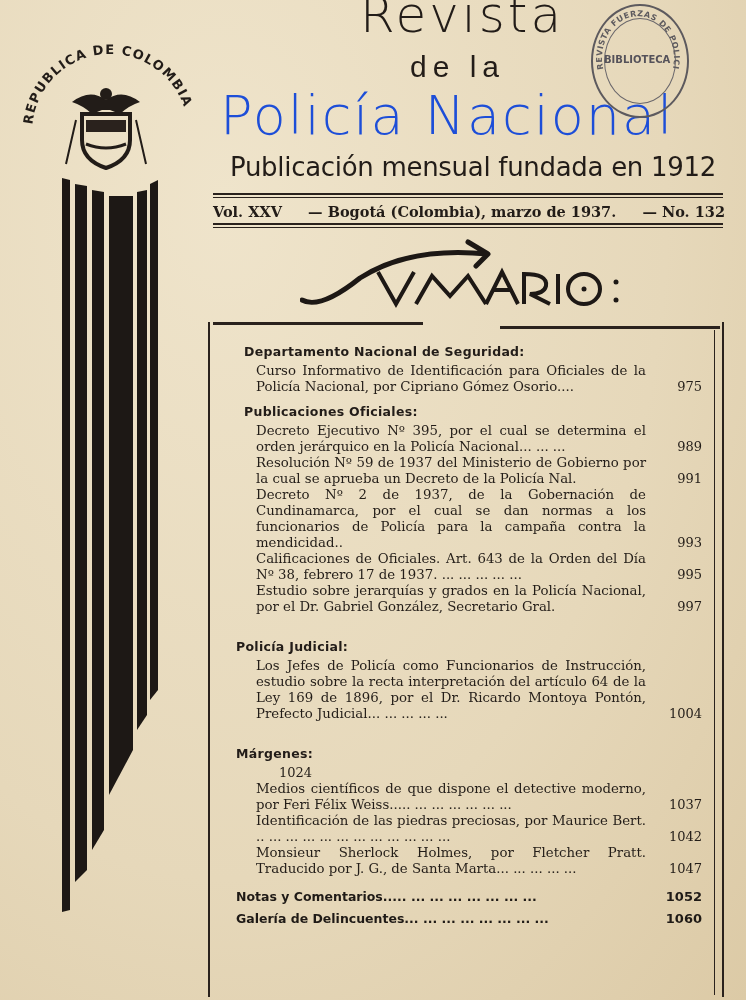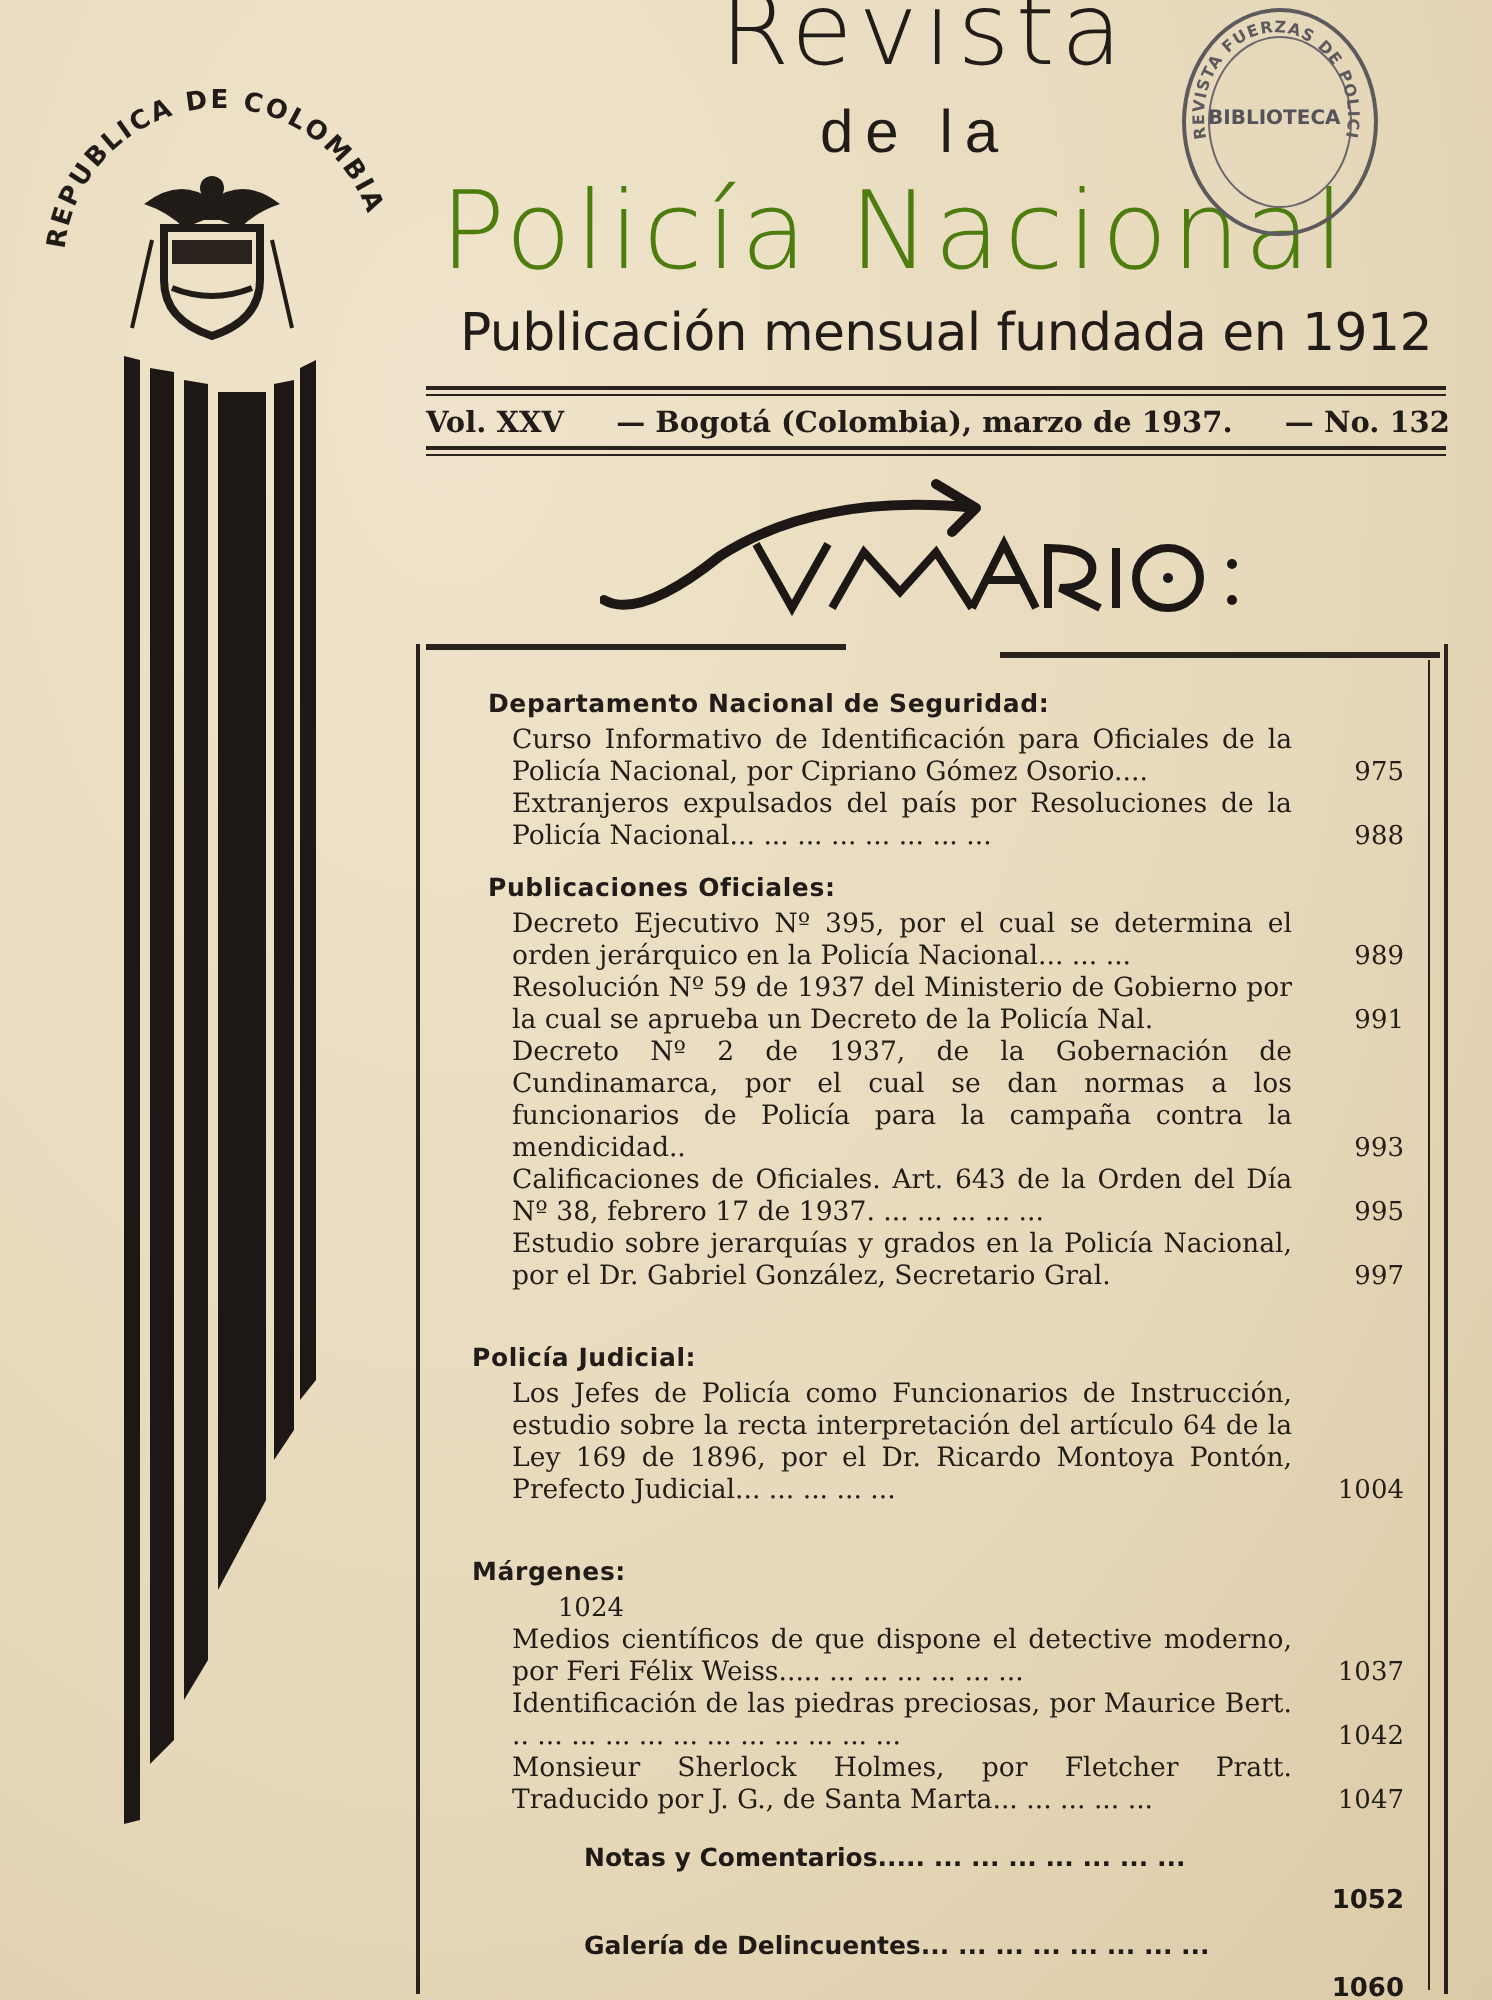--- a/index.html
+++ b/index.html
@@ -7,21 +7,21 @@
     width:746px; height:1000px; overflow:hidden; position:relative;
     background:#e9dcc0;
     background-image: radial-gradient(ellipse at 30% 20%, #efe4cb 0%, #e6d8ba 60%, #dccaa6 100%);
     color:#1f1a16;
     font-family:"DejaVu Serif", serif;
   }
   .abs { position:absolute; }
   
   .title-revista { left:360px; top:-14px; font-family:"DejaVu Sans", sans-serif; font-size:50px; letter-spacing:3px; font-weight:300; color:#221c18; }
   .title-dela { left:410px; top:50px; font-family:Liberation Sans, sans-serif; font-size:30px; letter-spacing:6px; color:#221c18; }
-  .title-main { left:220px; top:84px; font-family:"DejaVu Sans", sans-serif; font-size:54px; letter-spacing:2px; color:#4d7c0f; font-weight:300; }
+  .title-main { left:220px; top:84px; font-family:"DejaVu Sans", sans-serif; font-size:54px; letter-spacing:2px; color:#1d4ed8; font-weight:300; }
   .subtitle { left:230px; top:152px; font-family:"DejaVu Sans", sans-serif; font-size:26px; color:#221c18; letter-spacing:-0.3px; }
   .rule-double { left:213px; width:510px; border-top:2px solid #2a221d; border-bottom:1px solid #2a221d; height:2px; }
   .vol-line { left:213px; top:203px; width:512px; display:flex; justify-content:space-between; font-family:"DejaVu Serif", serif; font-weight:bold; font-size:14.5px; color:#221c18; }
   
   .stamp { left:591px; top:4px; width:94px; height:110px; border:2px solid #5d5a5e; border-radius:50%; }
   .stamp-inner { left:604px; top:18px; width:70px; height:84px; border:1px solid #6a676b; border-radius:50%; }
   .stamp-text { left:604px; top:54px; width:52px; text-align:center; font-family:"DejaVu Sans", sans-serif; font-weight:bold; font-size:10px; color:#55525a; }
   .stamp-ring { left:588px; top:2px; }
   
   .emblem-arc { left:10px; top:40px; }
@@ -33,21 +33,21 @@
   .toc-top-left { left:213px; top:322px; width:210px; border-top:3px solid #2a221d; }
   .toc-top-right { left:500px; top:326px; width:220px; border-top:3px solid #2a221d; }
   .toc-inner-right { left:714px; top:330px; height:665px; border-left:1px solid #2a221d; }
   .toc { left:232px; top:344px; width:470px; }
   .sec-head { font-family:"DejaVu Sans", sans-serif; font-weight:bold; font-size:12.5px; letter-spacing:0.3px; margin:0 0 4px 12px; color:#221c18; }
   .sec-head.main { margin-left:4px;margin-top:24px; }
   .entry { display:flex; align-items:flex-end; margin-left:24px; font-size:13.3px; line-height:16px; color:#231d18; }
   .entry-text { width:390px; text-align:justify; }
   .entry-page { width:56px; text-align:right; font-size:13px; }
   .sec { margin-bottom:9px; }
-  .final { display:flex; align-items:flex-end; margin-left:4px; font-family:"DejaVu Sans", sans-serif; font-weight:bold; font-size:12.5px; line-height:22px;flex-direction:column; }
+  .final { display:flex; margin-left:4px; font-family:"DejaVu Sans", sans-serif; font-weight:bold; font-size:12.5px; line-height:22px; }
   .final .entry-text { width:410px; }
 </style>
 </head>
 <body>
 
 <svg class="abs emblem-arc" width="190" height="140" viewBox="0 0 190 140">
   <defs>
     <path id="arcPath" d="M 22 92 A 76 76 0 0 1 178 92"></path>
   </defs>
   <text font-family="DejaVu Sans, sans-serif" font-weight="bold" font-size="13" fill="#221c18" letter-spacing="1.2">
@@ -117,24 +117,20 @@
 <div class="abs toc-inner-right"></div>
 
 <div class="abs toc">
 
   <div class="sec">
     <div class="sec-head">Departamento Nacional de Seguridad:</div>
     <div class="entry">
       <div class="entry-text">Curso Informativo de Identificación para Oficiales de la Policía Nacional, por Cipriano Gómez Osorio....</div>
       <div class="entry-page">975</div>
     </div>
-    <div class="entry">
-      <div class="entry-text">Extranjeros expulsados del país por Resoluciones de la Policía Nacional... ... ... ... ... ... ... ...</div>
-      <div class="entry-page">988</div>
-    </div>
   </div>
 
   <div class="sec">
     <div class="sec-head">Publicaciones Oficiales:</div>
     <div class="entry">
       <div class="entry-text">Decreto Ejecutivo Nº 395, por el cual se determina el orden jerárquico en la Policía Nacional... ... ...</div>
       <div class="entry-page">989</div>
     </div>
     <div class="entry">
       <div class="entry-text">Resolución Nº 59 de 1937 del Ministerio de Gobierno por la cual se aprueba un Decreto de la Policía Nal.</div>

